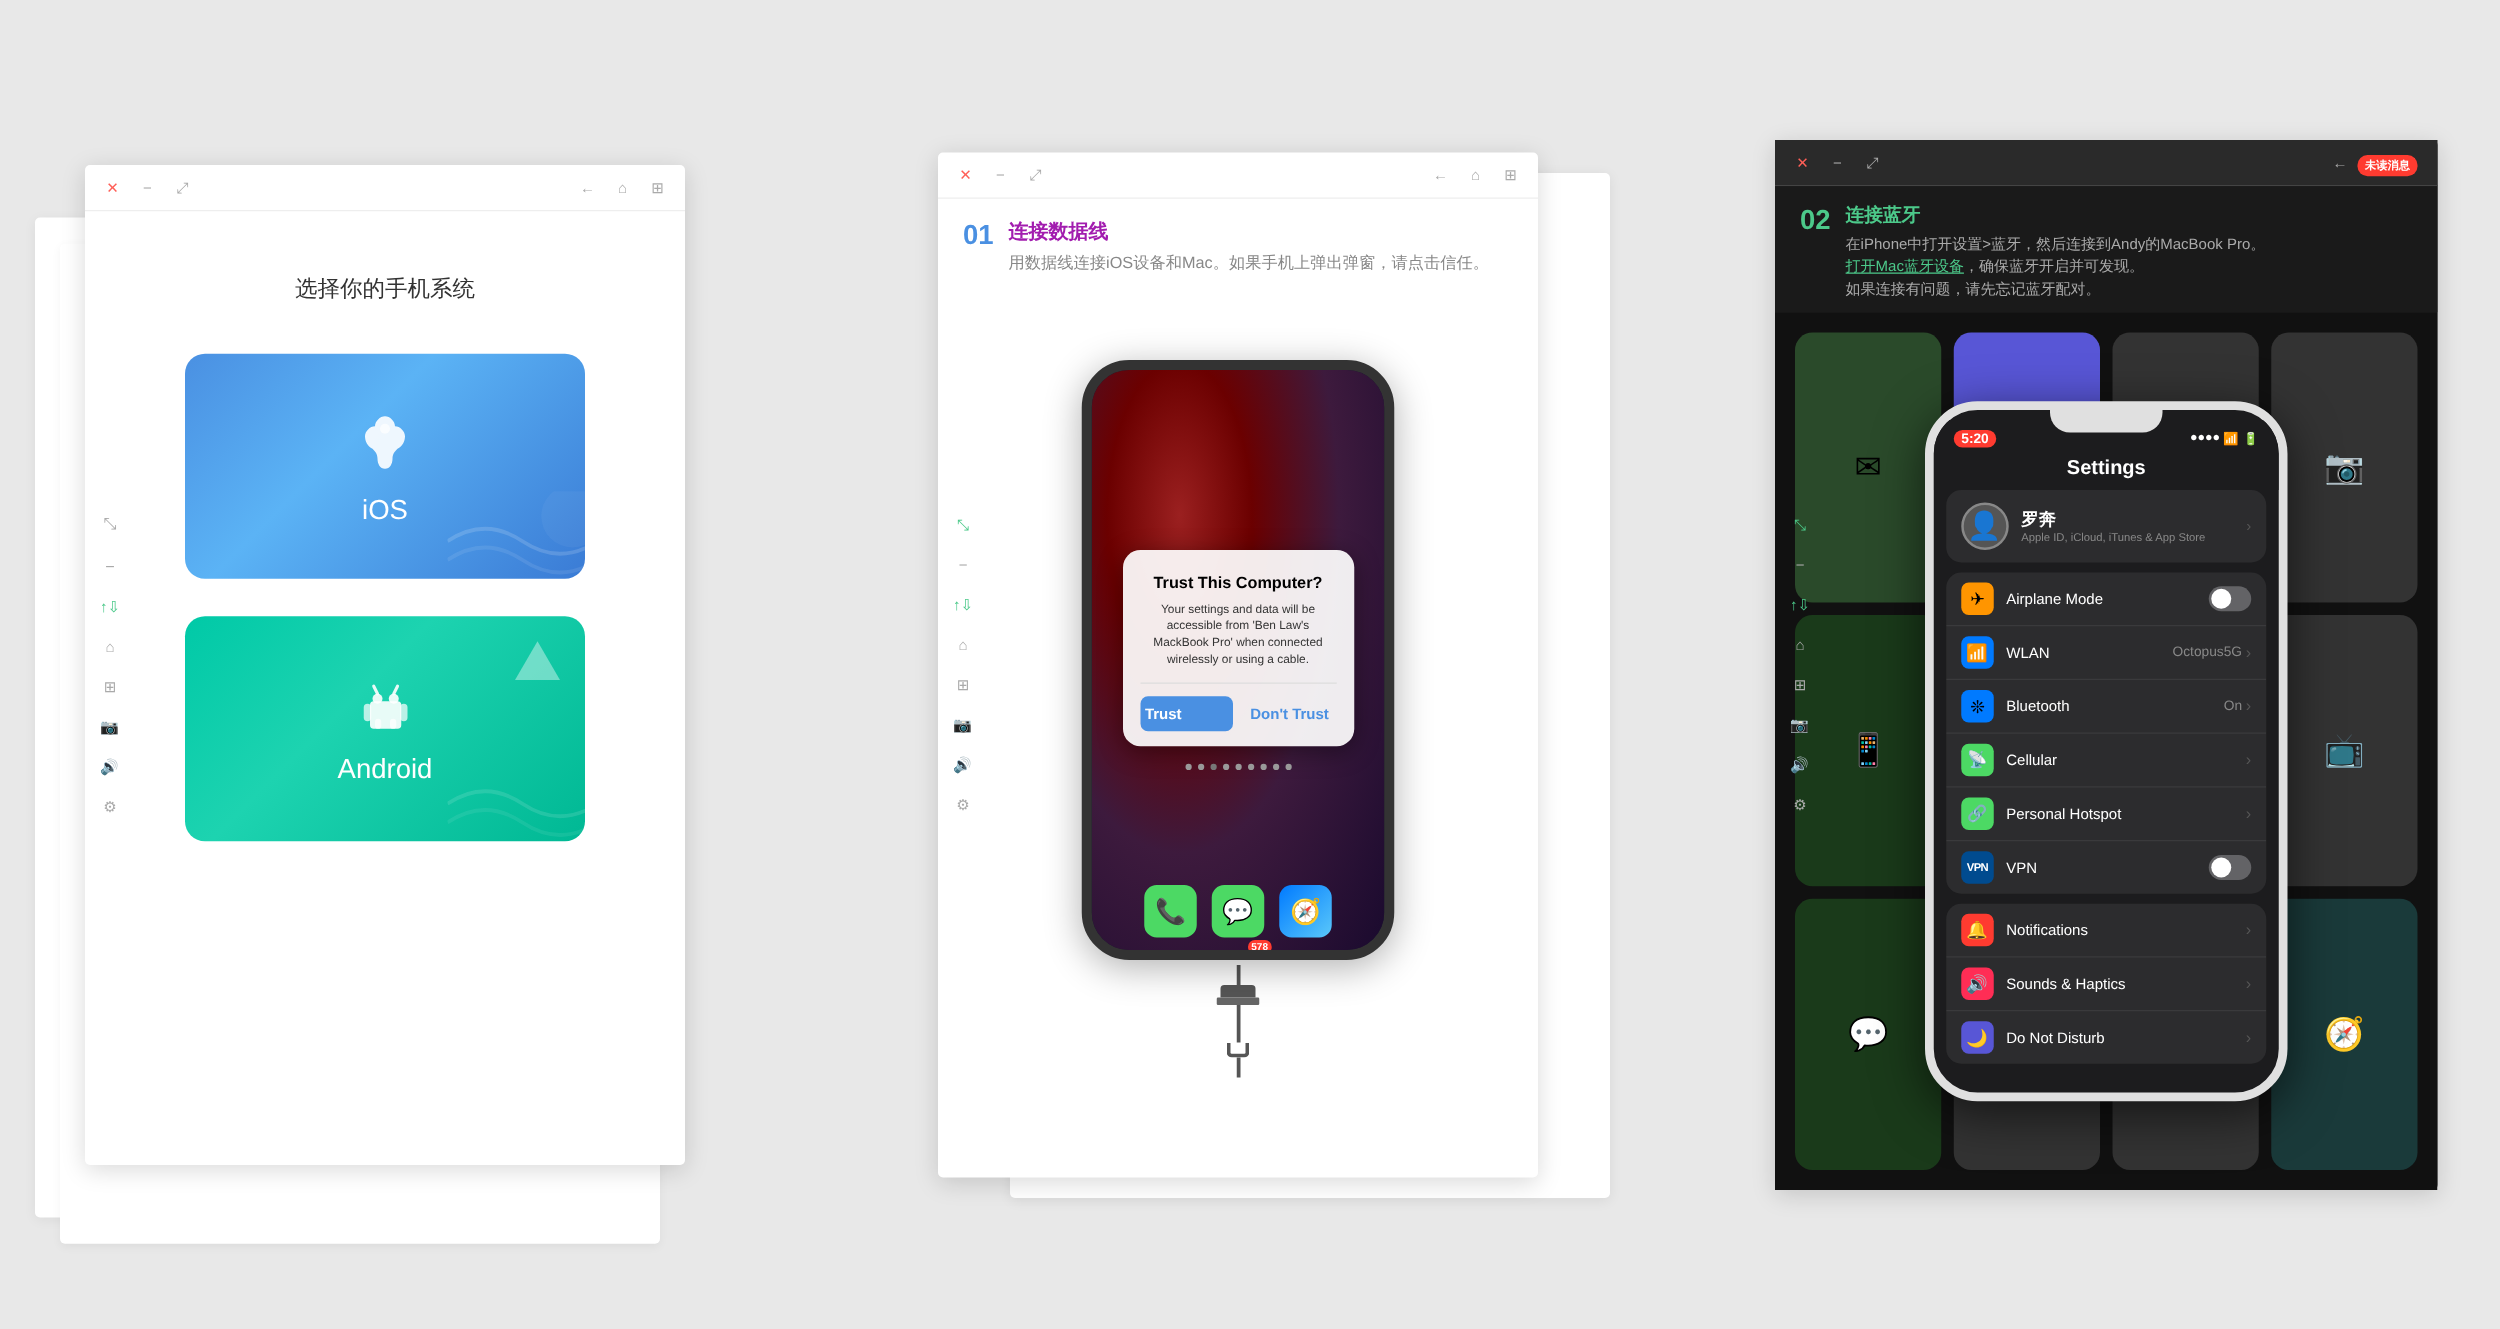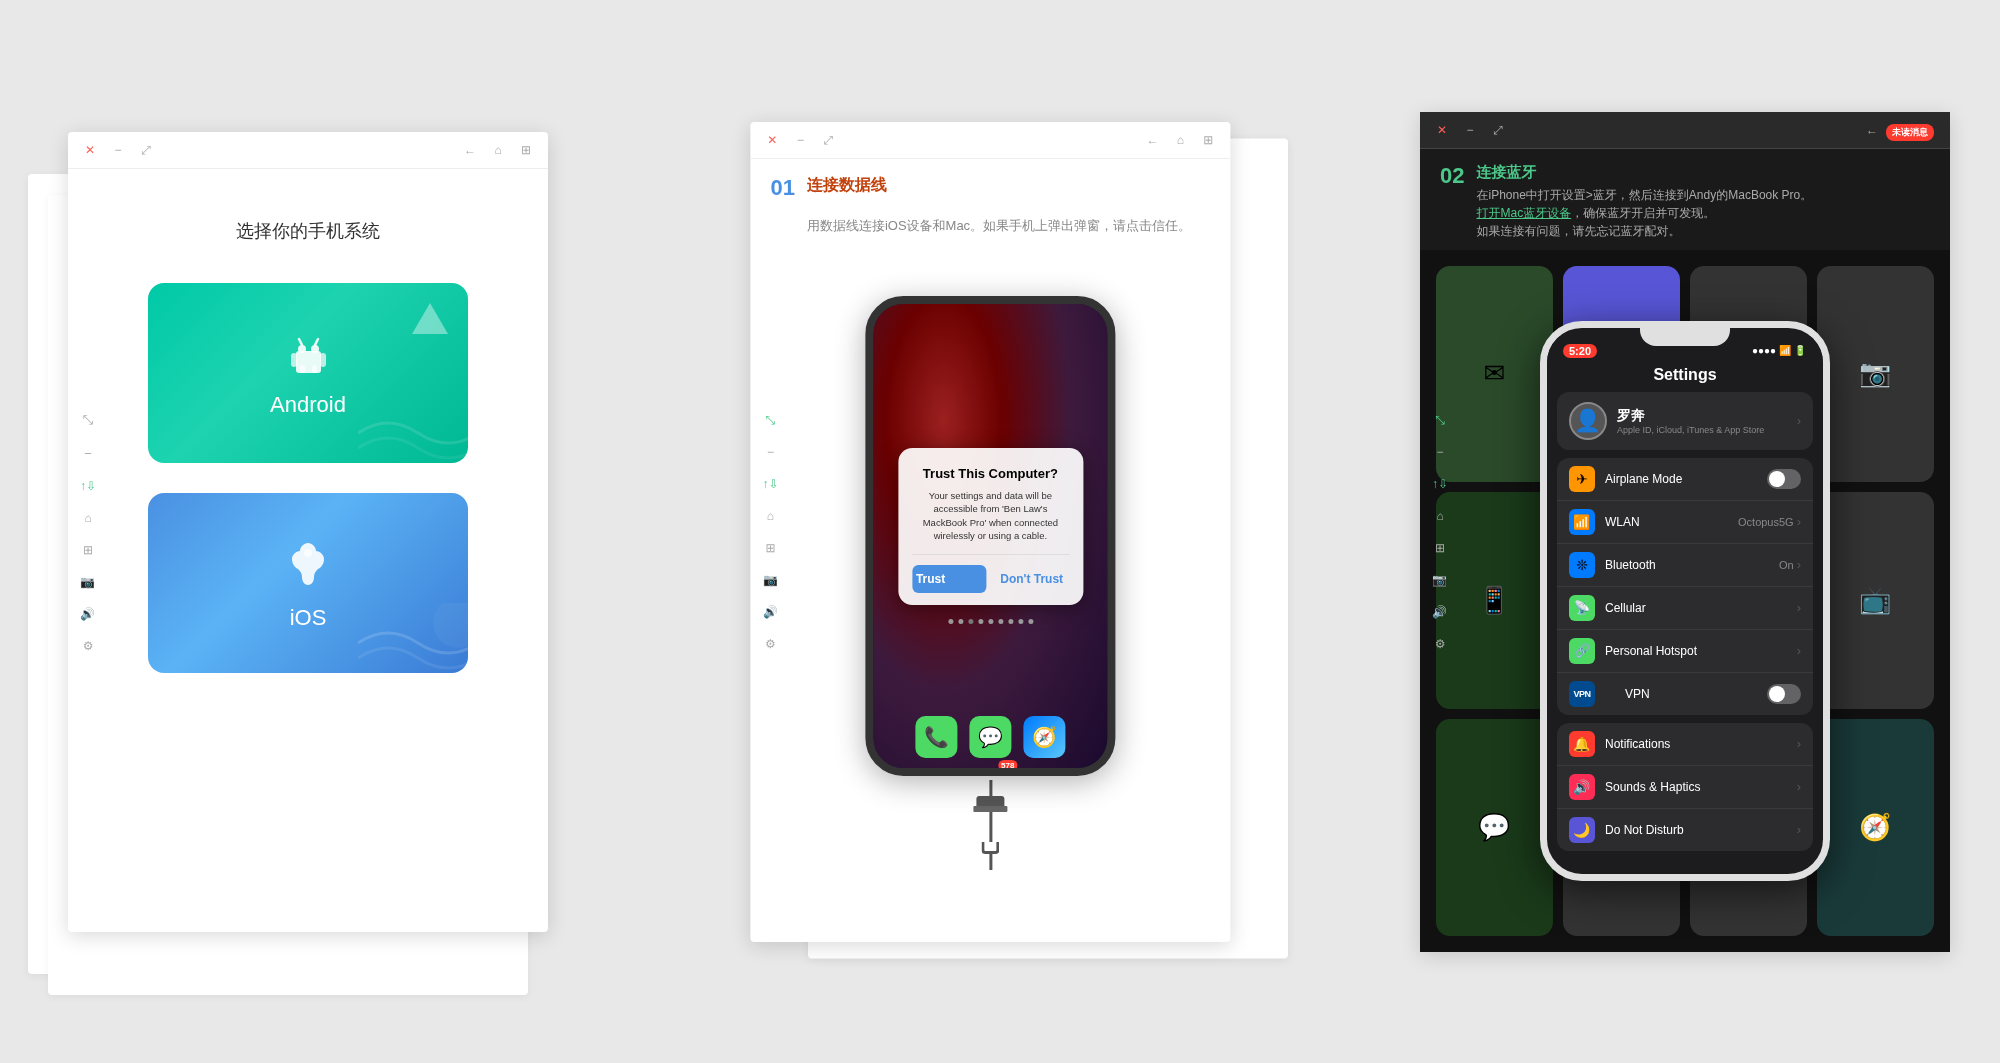--- a/index.html
+++ b/index.html
@@ -123,22 +123,22 @@
     .step-number {
       font-size: 22px;
       font-weight: 700;
       color: #4a90e2;
       margin-right: 12px;
       flex-shrink: 0;
     }
 
     .step-info h3 {
       font-size: 16px;
-      color: #c2410c;
-      margin-bottom: 20px;
+      color: #a21caf;
+      margin-bottom: 4px;
     }
 
     .step-info p {
       font-size: 13px;
       color: #888;
       line-height: 1.5;
     }
   </style>
 </head>
 <body>
@@ -155,20 +155,34 @@
       <span class="toolbar-icon">−</span>
       <span class="toolbar-icon">⤢</span>
       <span class="toolbar-icon" style="margin-left:auto;">←</span>
       <span class="toolbar-icon">⌂</span>
       <span class="toolbar-icon">⊞</span>
     </div>
 
     <div class="panel-content">
       <div style="height:30px;"></div>
       <div class="panel-1-title">选择你的手机系统</div>
+
+      <div class="os-button ios">
+        <svg width="60" height="60" viewBox="0 0 60 60" fill="none">
+          <path d="M30 8C26 8 22 12 22 16C18 16 14 20 14 24C14 28 16 32 20 34C22 36 24 38 24 42C24 46 26 50 30 50C34 50 36 46 36 42C36 38 38 36 40 34C44 32 46 28 46 24C46 20 42 16 38 16C38 12 34 8 30 8Z" fill="white" opacity="0.9"></path>
+          <circle cx="30" cy="18" r="4" fill="white" opacity="0.7"></circle>
+        </svg>
+        <div style="font-size:22px; color:#fff; margin-top:10px; font-weight:500;">iOS</div>
+
+        <svg class="wave-decoration" viewBox="0 0 120 80" fill="none">
+          <path d="M0 40 Q30 20 60 40 Q90 60 120 40" stroke="white" stroke-width="3" fill="none" opacity="0.5"></path>
+          <path d="M0 55 Q30 35 60 55 Q90 75 120 55" stroke="white" stroke-width="3" fill="none" opacity="0.3"></path>
+          <circle cx="100" cy="20" r="25" fill="white" opacity="0.15"></circle>
+        </svg>
+      </div>
 
       <div class="os-button android">
         <svg width="55" height="55" viewBox="0 0 55 55" fill="white">
           <rect x="15" y="24" width="25" height="22" rx="3" fill="white" opacity="0.9"></rect>
           <circle cx="21" cy="22" r="4" fill="white" opacity="0.9"></circle>
           <circle cx="34" cy="22" r="4" fill="white" opacity="0.9"></circle>
           <line x1="21" y1="18" x2="18" y2="12" stroke="white" stroke-width="2.5" stroke-linecap="round" opacity="0.9"></line>
           <line x1="34" y1="18" x2="37" y2="12" stroke="white" stroke-width="2.5" stroke-linecap="round" opacity="0.9"></line>
           <rect x="10" y="26" width="6" height="14" rx="3" fill="white" opacity="0.7"></rect>
           <rect x="39" y="26" width="6" height="14" rx="3" fill="white" opacity="0.7"></rect>
@@ -177,34 +191,20 @@
         </svg>
         <div style="font-size:22px; color:#fff; margin-top:10px; font-weight:500;">Android</div>
 
         <div class="triangle-decoration"></div>
 
         <svg class="wave-decoration" viewBox="0 0 120 80" fill="none">
           <path d="M0 40 Q30 20 60 40 Q90 60 120 40" stroke="white" stroke-width="3" fill="none" opacity="0.4"></path>
           <path d="M0 55 Q30 35 60 55 Q90 75 120 55" stroke="white" stroke-width="3" fill="none" opacity="0.25"></path>
         </svg>
       </div>
-
-      <div class="os-button ios">
-        <svg width="60" height="60" viewBox="0 0 60 60" fill="none">
-          <path d="M30 8C26 8 22 12 22 16C18 16 14 20 14 24C14 28 16 32 20 34C22 36 24 38 24 42C24 46 26 50 30 50C34 50 36 46 36 42C36 38 38 36 40 34C44 32 46 28 46 24C46 20 42 16 38 16C38 12 34 8 30 8Z" fill="white" opacity="0.9"></path>
-          <circle cx="30" cy="18" r="4" fill="white" opacity="0.7"></circle>
-        </svg>
-        <div style="font-size:22px; color:#fff; margin-top:10px; font-weight:500;">iOS</div>
-
-        <svg class="wave-decoration" viewBox="0 0 120 80" fill="none">
-          <path d="M0 40 Q30 20 60 40 Q90 60 120 40" stroke="white" stroke-width="3" fill="none" opacity="0.5"></path>
-          <path d="M0 55 Q30 35 60 55 Q90 75 120 55" stroke="white" stroke-width="3" fill="none" opacity="0.3"></path>
-          <circle cx="100" cy="20" r="25" fill="white" opacity="0.15"></circle>
-        </svg>
-      </div>
     </div>
 
     <div style="position:absolute; left:12px; top:50%; transform:translateY(-50%); display:flex; flex-direction:column; gap:18px; align-items:center;">
       <span style="color:#aaa; font-size:13px; cursor:pointer;">⤡</span>
       <span style="color:#aaa; font-size:13px; cursor:pointer;">−</span>
       <span style="color:#4cc98a; font-size:12px; cursor:pointer;">↑⇩</span>
       <span style="color:#aaa; font-size:12px; cursor:pointer;">⌂</span>
       <span style="color:#aaa; font-size:12px; cursor:pointer;">⊞</span>
       <span style="color:#aaa; font-size:12px; cursor:pointer;">📷</span>
       <span style="color:#aaa; font-size:12px; cursor:pointer;">🔊</span>
@@ -396,21 +396,21 @@
             <span style="flex:1; font-size:12px; color:#fff;">Cellular</span>
             <span style="font-size:13px; color:#555;">›</span>
           </div>
 
           <div style="display:flex; align-items:center; padding:8px 12px; border-bottom:1px solid #3a3a3c; cursor:pointer;">
             <div style="width:26px; height:26px; border-radius:6px; background:#4cd964; display:flex; align-items:center; justify-content:center; font-size:13px; margin-right:10px;">🔗</div>
             <span style="flex:1; font-size:12px; color:#fff;">Personal Hotspot</span>
             <span style="font-size:13px; color:#555;">›</span>
           </div>
 
-          <div style="display:flex; align-items:center; padding:8px 12px; cursor:pointer;gap:20px;">
+          <div style="display:flex; align-items:center; padding:8px 12px; cursor:pointer;">
             <div style="width:26px; height:26px; border-radius:6px; background:#004b8f; display:flex; align-items:center; justify-content:center; font-size:9px; font-weight:700; color:#fff; margin-right:10px; letter-spacing:-0.5px;">VPN</div>
             <span style="flex:1; font-size:12px; color:#fff;">VPN</span>
             <div style="width:34px; height:20px; border-radius:10px; background:#636366; position:relative;">
               <div style="width:16px; height:16px; border-radius:50%; background:#fff; position:absolute; top:2px; left:2px;"></div>
             </div>
           </div>
         </div>
 
         <div style="background:#2c2c2e; margin:0 10px 8px; border-radius:12px; overflow:hidden;">
 

